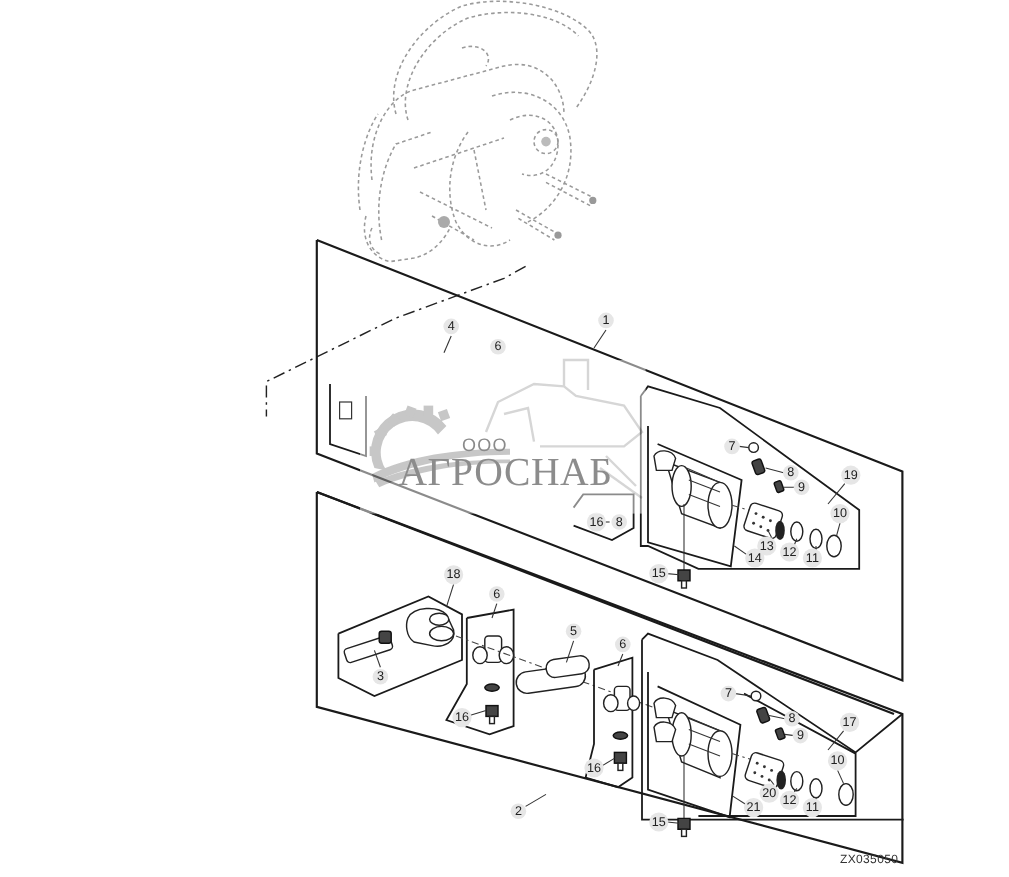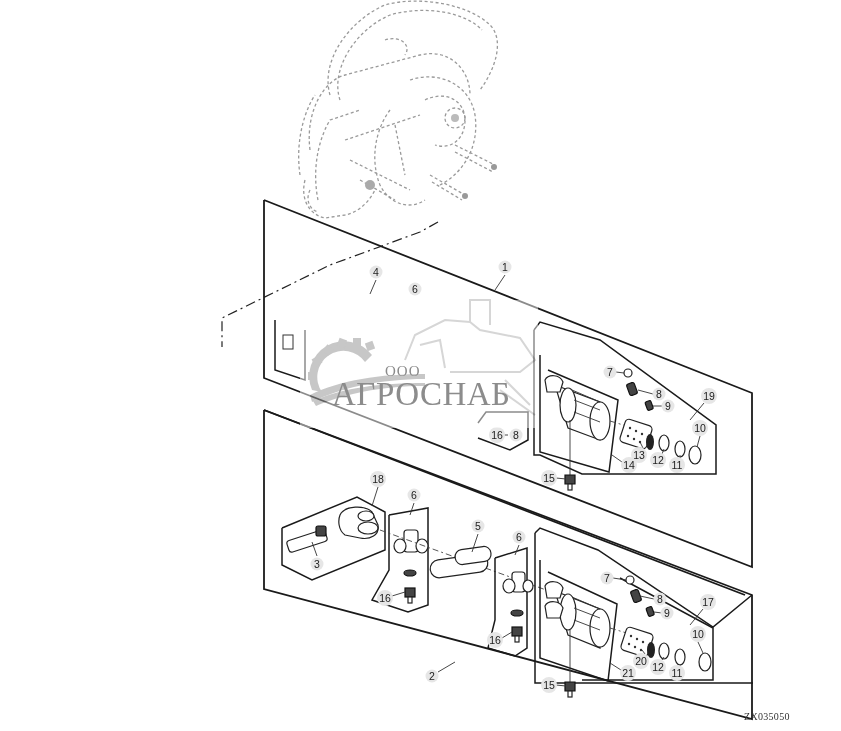--- a/index.html
+++ b/index.html
@@ -10,24 +10,24 @@
   .callout-circle { fill:#e6e6e6; stroke:none; }
   .callout-text { font-size:10.5px; fill:#222; text-anchor:middle; dominant-baseline:central; }
   .leader { stroke:#333; stroke-width:0.9; fill:none; }
   .panel { stroke:#1a1a1a; stroke-width:1.8; fill:none; }
   .subpanel { stroke:#1a1a1a; stroke-width:1.5; fill:none; }
   .gear-dash { stroke:#9a9a9a; stroke-width:1.3; fill:none; stroke-dasharray:3 2.5; }
   .phantom { stroke:#222; stroke-width:1.2; fill:none; stroke-dasharray:10 4 2 4; }
   .axis { stroke:#444; stroke-width:0.9; fill:none; stroke-dasharray:6 3 2 3; }
   .part { stroke:#222; stroke-width:1.2; fill:#fff; }
   .part-dark { stroke:#111; stroke-width:1.2; fill:#444; }
-  .figure-id { position:absolute; left:744px; top:711px; font-size:10px; color:#333;
-               letter-spacing:0.3px;font-family:Liberation Serif, serif; }
+  .figure-id { position:absolute; left:700px; top:711px; font-size:10px; color:#333;
+               letter-spacing:0.3px; }
   .wm-ooo { position:absolute; left:385px; top:363px; font-size:15px; color:#8a8a8a;
-            font-family:Liberation Serif, serif; letter-spacing:1px; }
+            font-family:Liberation Sans, sans-serif; letter-spacing:1px; }
   .wm-name { position:absolute; left:332px; top:376px; font-size:33px; color:#8c8c8c;
              font-family:"Liberation Serif", serif; letter-spacing:0.5px; }
 </style>
 </head>
 <body>
 
 <div id="stage">
 <svg width="841" height="731" viewBox="0 0 841 731" xmlns="http://www.w3.org/2000/svg">
 
   <g>

